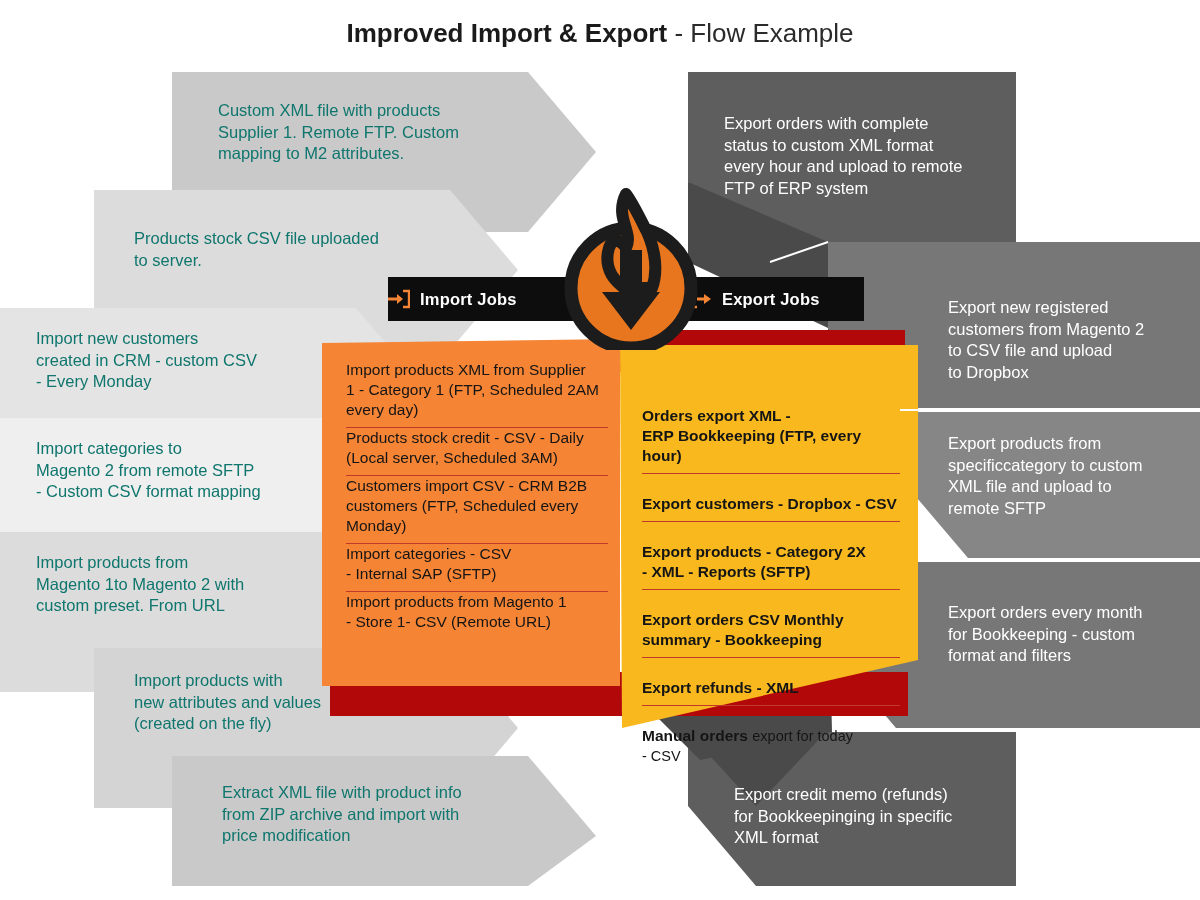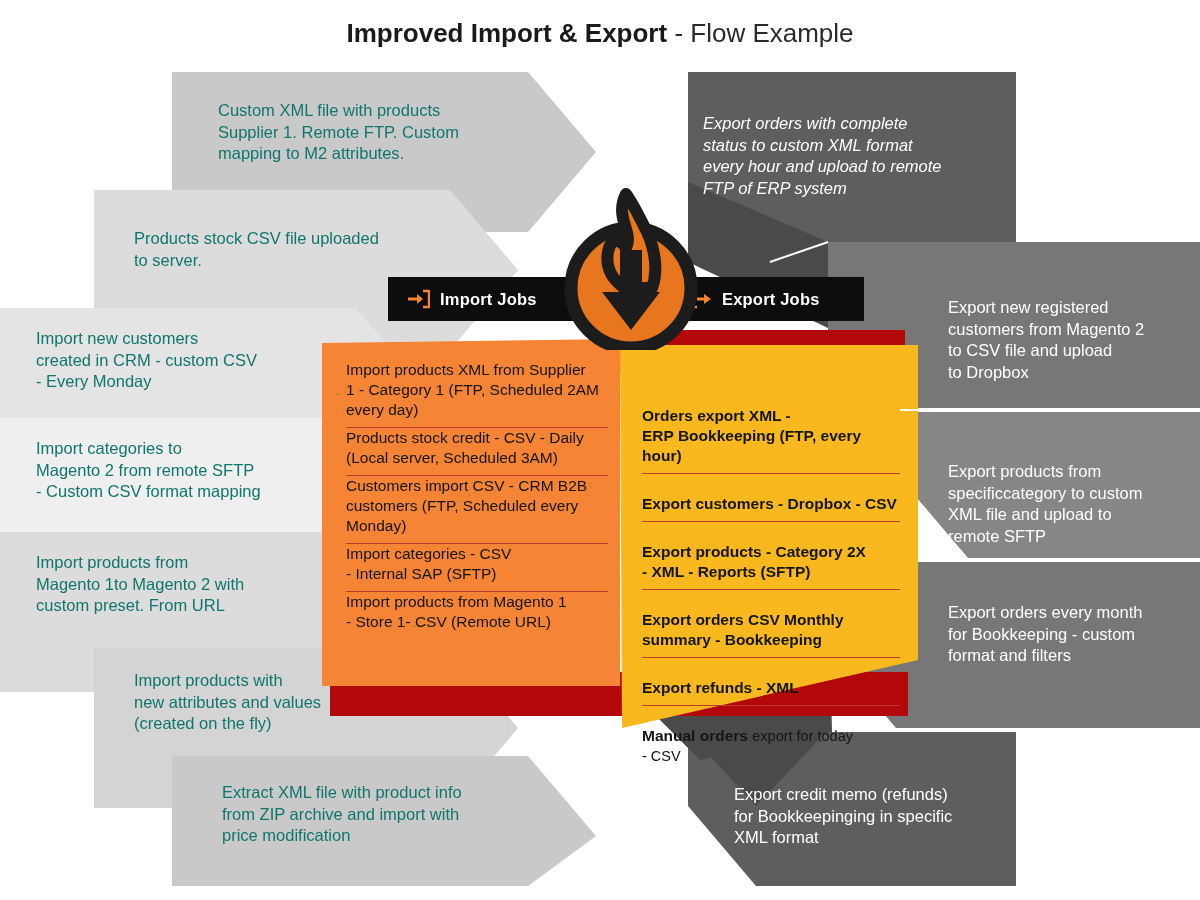--- a/index.html
+++ b/index.html
@@ -133,49 +133,49 @@
 new attributes and values
 (created on the fly)</div>
   </div>
   <div class="card left-card">
     <div class="txt" style="left:222px;top:782px;width:320px;">Extract XML file with product info
 from ZIP archive and import with
 price modification</div>
   </div>
 
   <div class="card right-card">
-    <div class="txt" style="left:703px;top:113px;width:300px;font-style:italic;">Export orders with complete
+    <div class="txt" style="left:724px;top:113px;width:300px;">Export orders with complete
 status to custom XML format
 every hour and upload to remote
 FTP of ERP system</div>
   </div>
   <div class="card right-card">
     <div class="txt" style="left:948px;top:297px;width:250px;">Export new registered
 customers from Magento 2
 to CSV file and upload
 to Dropbox</div>
   </div>
   <div class="card right-card">
-    <div class="txt" style="left:948px;top:433px;width:250px;margin-top:28px;">Export products from
+    <div class="txt" style="left:948px;top:433px;width:250px;">Export products from
 specificcategory to custom
 XML file and upload to
 remote SFTP</div>
   </div>
   <div class="card right-card">
     <div class="txt" style="left:948px;top:602px;width:250px;">Export orders every month
 for Bookkeeping - custom
 format and filters</div>
   </div>
   <div class="card right-card">
     <div class="txt" style="left:734px;top:784px;width:280px;">Export credit memo (refunds)
 for Bookkeepinging in specific
 XML format</div>
   </div>
 
-  <div class="tabbar" style="left:388px;top:277px;width:200px;padding-left:20px;">
+  <div class="tabbar" style="left:388px;top:277px;width:200px;">
     <svg class="tab-icon" viewBox="0 0 22 20">
       <path d="M0 10 h12" stroke="#F58435" stroke-width="3" fill="none"></path>
       <path d="M9 5 l6 5 -6 5 z" fill="#F58435"></path>
       <path d="M15 2 h6 v16 h-6" stroke="#F58435" stroke-width="2.4" fill="none"></path>
     </svg>
     <span class="lbl">Import Jobs</span>
   </div>
 
   <div class="tabbar" style="left:672px;top:277px;width:174px;padding-left:18px;">
     <svg class="tab-icon" viewBox="0 0 22 20">

